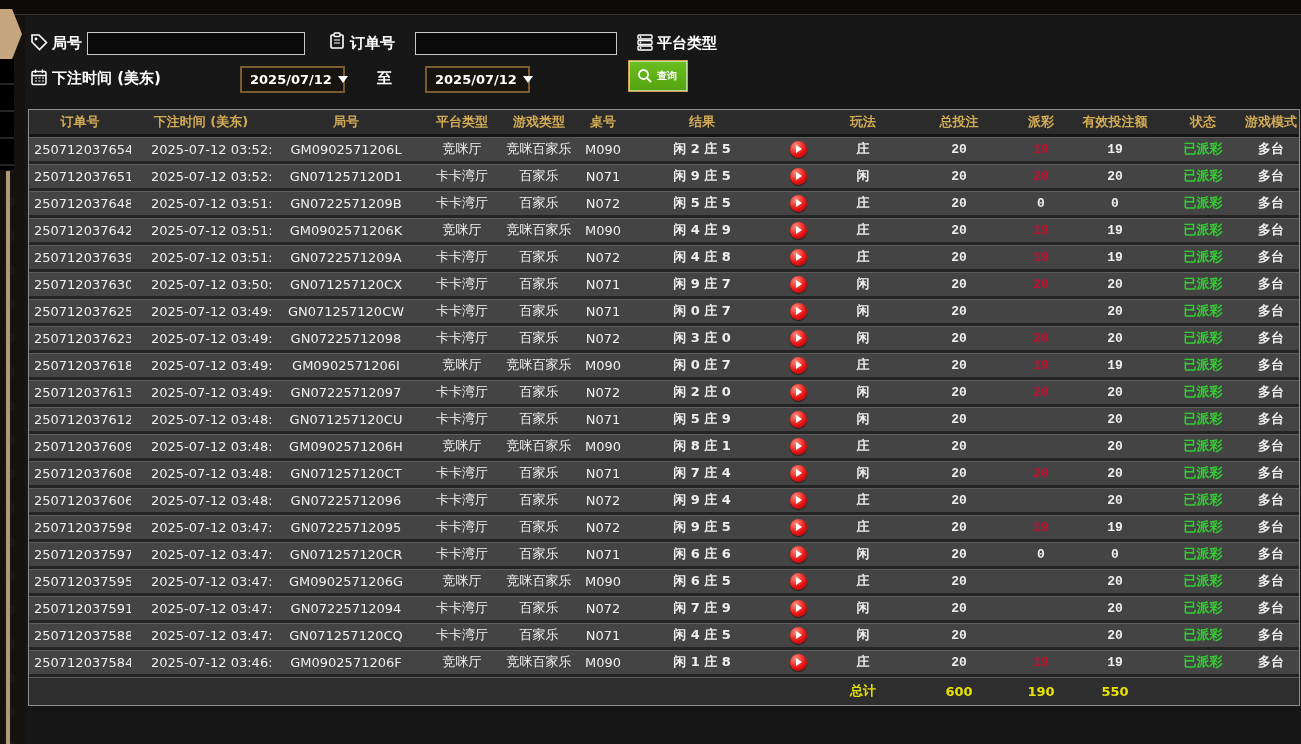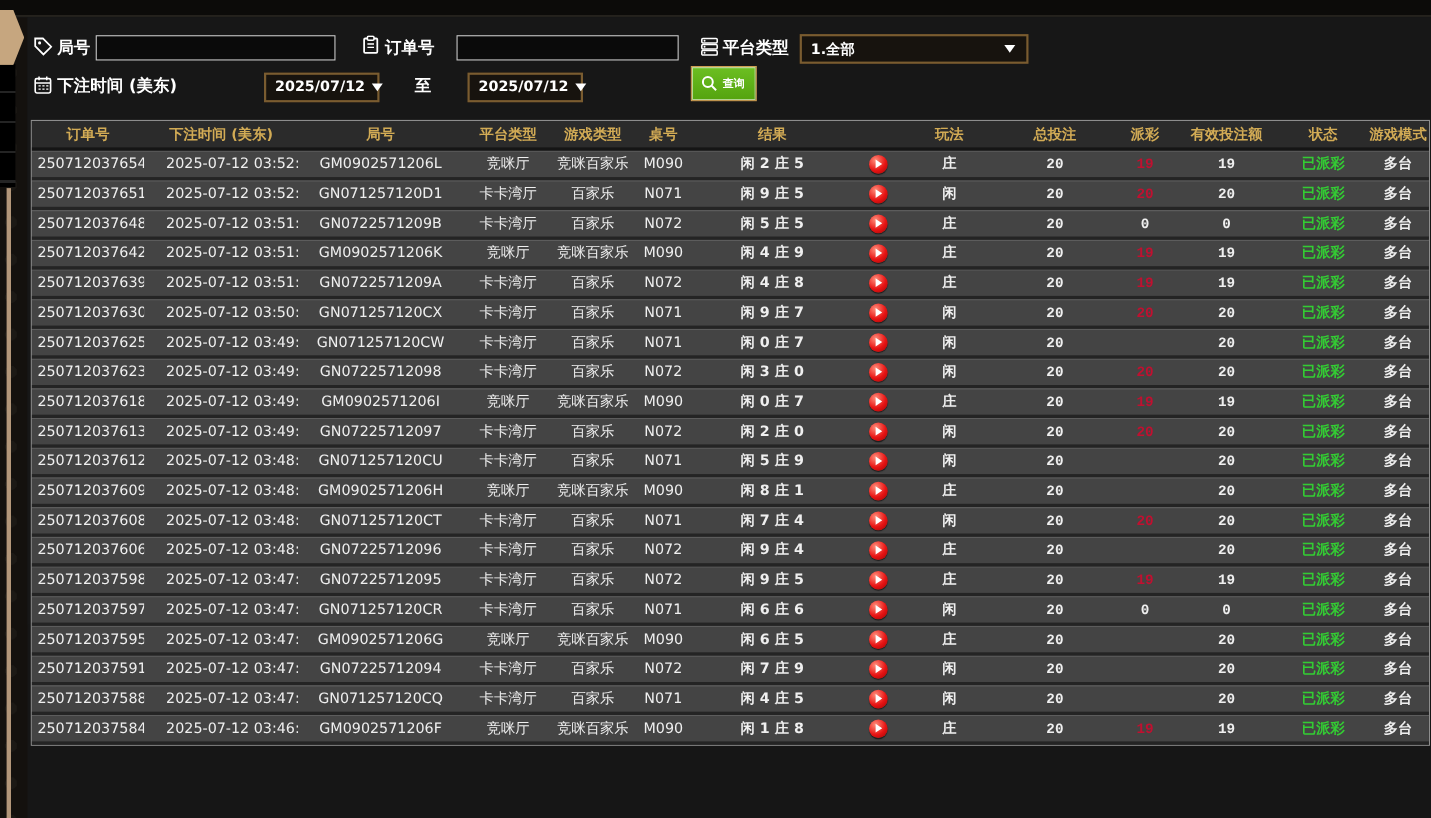--- a/index.html
+++ b/index.html
@@ -114,24 +114,20 @@
         <svg viewBox="0 0 18 18">
             <rect x="2" y="2" width="14" height="4" rx="1" fill="none" stroke="#fff" stroke-width="1.4"></rect>
             <rect x="2" y="7.5" width="14" height="4" rx="1" fill="none" stroke="#fff" stroke-width="1.4"></rect>
             <rect x="2" y="13" width="14" height="4" rx="1" fill="none" stroke="#fff" stroke-width="1.4"></rect>
             <circle cx="4.5" cy="4" r="0.9" fill="#fff"></circle>
             <circle cx="4.5" cy="9.5" r="0.9" fill="#fff"></circle>
             <circle cx="4.5" cy="15" r="0.9" fill="#fff"></circle>
           </svg>
       </span>
       <span class="f-label" style="left:632px; top:16px;">平台类型</span>
-      <div class="drop-btn" style="left:702px; top:15px; width:208px;">
-        <span class="val">1.全部</span>
-        <span class="caret right"></span>
-      </div>
 
       <span class="f-icon" style="left:5px; top:52px;">
         <svg viewBox="0 0 18 18">
             <rect x="2" y="3.5" width="14" height="13" rx="1.5" fill="none" stroke="#fff" stroke-width="1.5"></rect>
             <path d="M5.5 1.5 v3.5 M12.5 1.5 v3.5 M2 7.5 h14" stroke="#fff" stroke-width="1.4"></path>
             <path d="M5 10 h2 M8.5 10 h2 M12 10 h2 M5 13 h2 M8.5 13 h2 M12 13 h2" stroke="#fff" stroke-width="1.2"></path>
           </svg>
       </span>
       <span class="f-label" style="left:27px; top:51px;">下注时间 (美东)</span>
 
@@ -586,15 +582,21 @@
     </div>
     <div class="td bold">庄</div>
     <div class="td num">20</div>
     <div class="td num pos">19</div>
     <div class="td num">19</div>
     <div class="td status">已派彩</div>
     <div class="td bold">多台</div>
   </div>
 </div>
 
+      <div class="t-row t-total" style="border-bottom:none;">
+        <div class="td gc9">总计</div>
+        <div class="td gc10">600</div>
+        <div class="td gc11">190</div>
+        <div class="td gc12">550</div>
+      </div>
     </div>
   </div>
 </div>
 
 </body></html>

